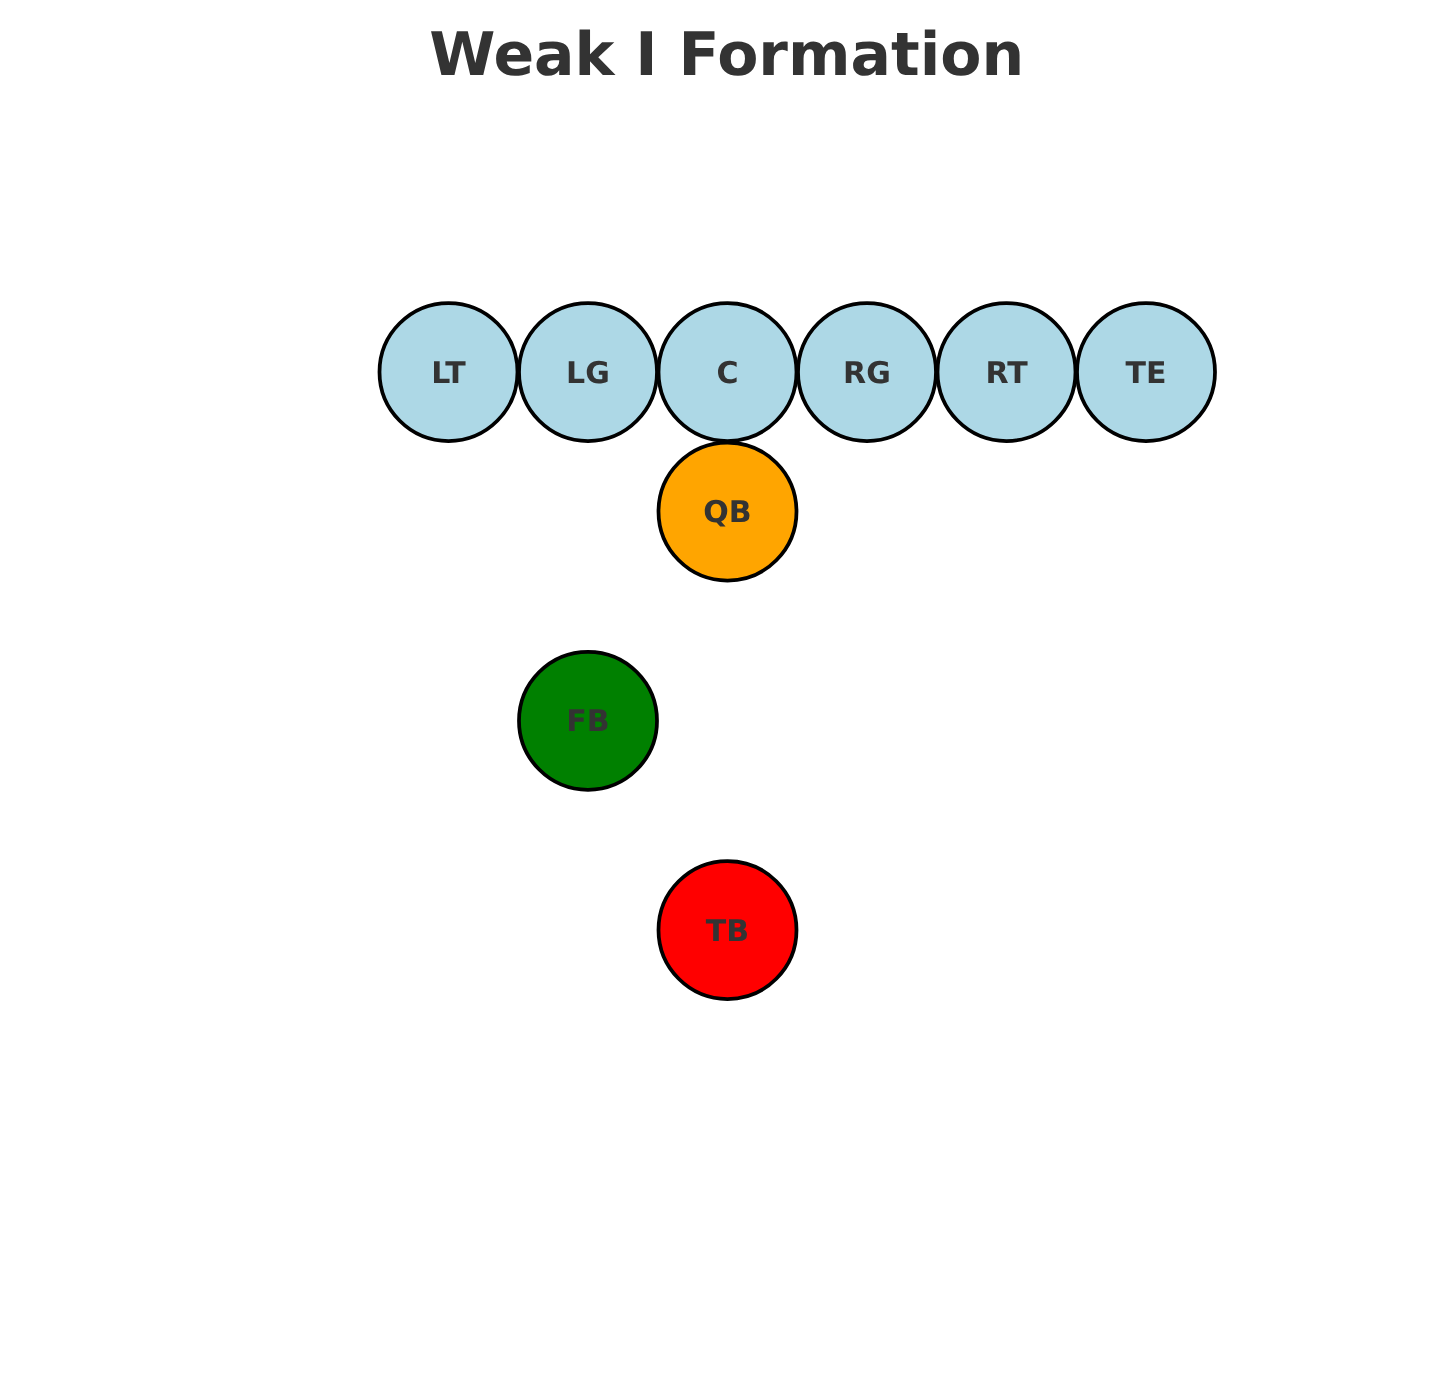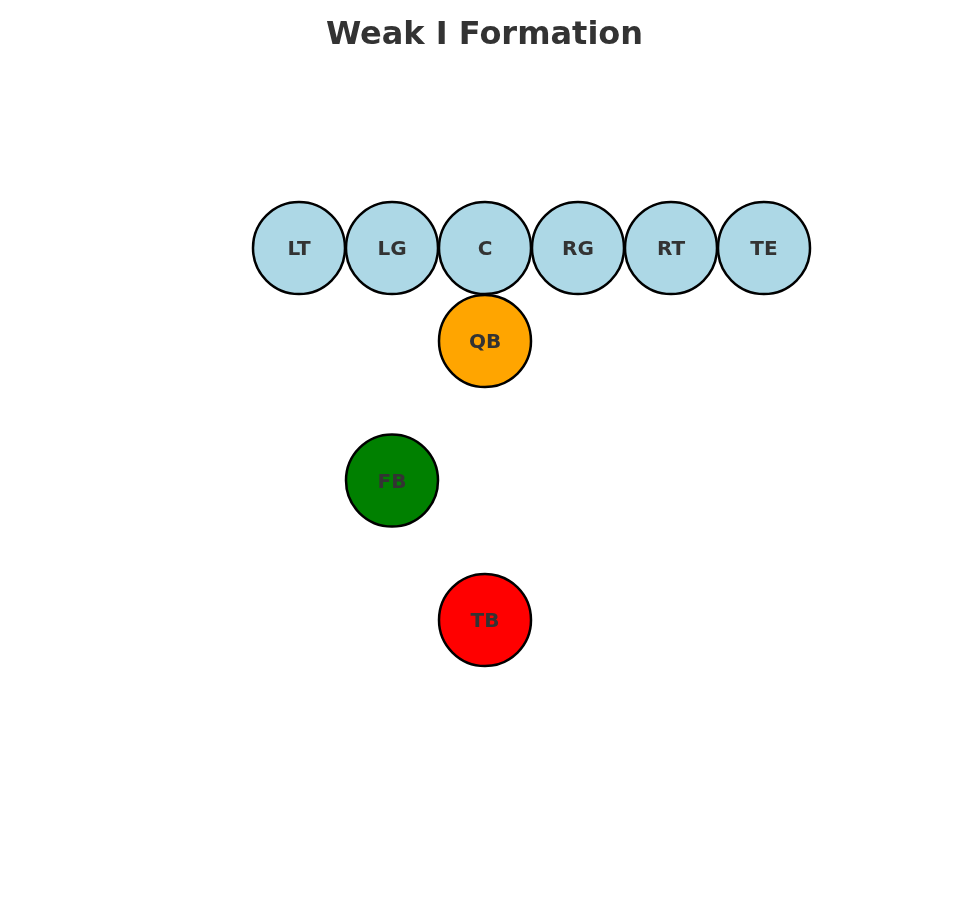--- a/index.html
+++ b/index.html
@@ -1,17 +1,17 @@
 <!DOCTYPE html>
 <html><head>
 <meta charset="utf-8">
 <style>
   html, body { margin:0; padding:0; background:#ffffff; }
   body { width:969px; height:919px; position:relative; overflow:hidden; font-family:"DejaVu Sans", sans-serif; }
-  #title { position:absolute; left:0; width:969px; top:14px; text-align:center; font-size:32px; font-weight:bold; color:#333333; }
+  #title { position:absolute; left:0; width:969px; top:14px; text-align:center; font-size:40px; font-weight:bold; color:#333333; }
   svg { position:absolute; left:0; top:0; }
 </style>
 </head>
 <body>
 
 <div id="title">Weak I Formation</div>
 <svg id="field" width="969" height="919" viewBox="0 0 969 919">
     <g>
       <circle cx="299" cy="248" r="46" fill="#add8e6" stroke="#000000" stroke-width="2.5"></circle>
       <text x="299" y="255" text-anchor="middle" font-family="DejaVu Sans, sans-serif" font-weight="bold" font-size="20" fill="#333333">LT</text>

